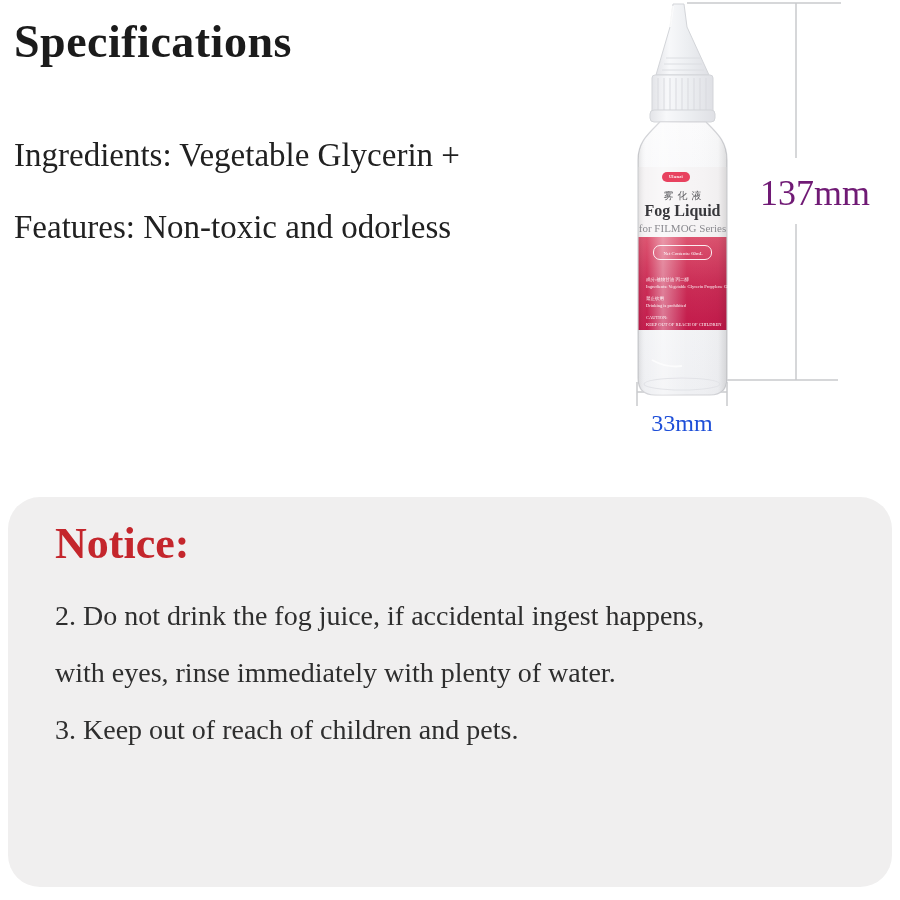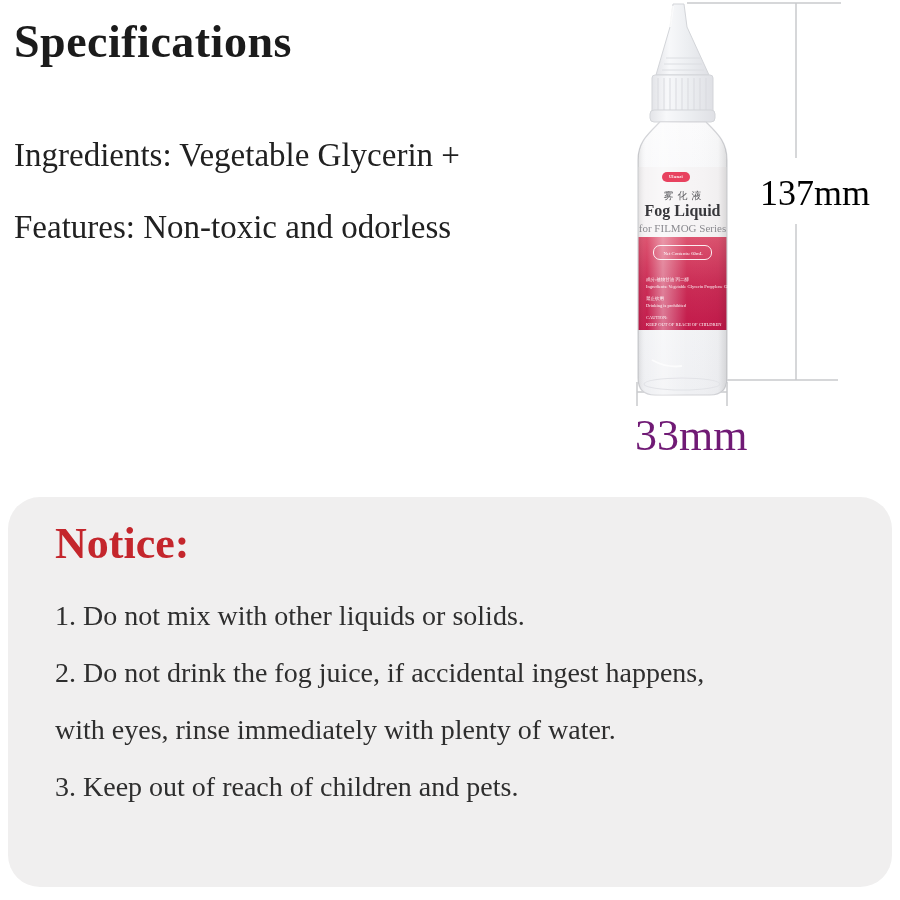--- a/index.html
+++ b/index.html
@@ -51,25 +51,25 @@
   .fine-print{
     position:absolute;left:8px;top:109px;width:170px;
     transform:scale(0.5);transform-origin:top left;
     color:rgba(255,255,255,0.95);font-size:9px;line-height:14px;
   }
   .fine-print .grp{margin-bottom:10px;}
   .fine-print div{white-space:nowrap;overflow:hidden;}
   
   .dim-height{
     position:absolute;left:200px;top:172px;
-    font-size:36px;color:#000000;white-space:nowrap;
+    font-size:36px;color:#701a75;white-space:nowrap;
   }
   .dim-width{
     position:absolute;left:75px;top:410px;width:94px;text-align:center;
-    font-size:44px;color:#701a75;
+    font-size:24px;color:#1d4ed8;
   }
   
   .notice-panel{
     position:absolute;left:8px;top:497px;width:884px;height:390px;
     background:#f0efef;border-radius:32px;
   }
   .notice-title{
     position:absolute;left:47px;top:24px;margin:0;
     font-size:44px;line-height:46px;font-weight:700;color:#c4262c;
   }
@@ -190,20 +190,19 @@
       </div>
     </div>
 
     <div class="dim-height">137mm</div>
     <div class="dim-width">33mm</div>
   </div>
 
   <section class="notice-panel">
     <h2 class="notice-title">Notice:</h2>
     <div class="notice-list">
-      <p>1. Do not mix with other liquids or solids.</p>
       <p>2. Do not drink the fog juice, if accidental ingest happens,</p>
       <p>with eyes, rinse immediately with plenty of water.</p>
       <p>3. Keep out of reach of children and pets.</p>
     </div>
   </section>
 
 </div>
 
 </body></html>

